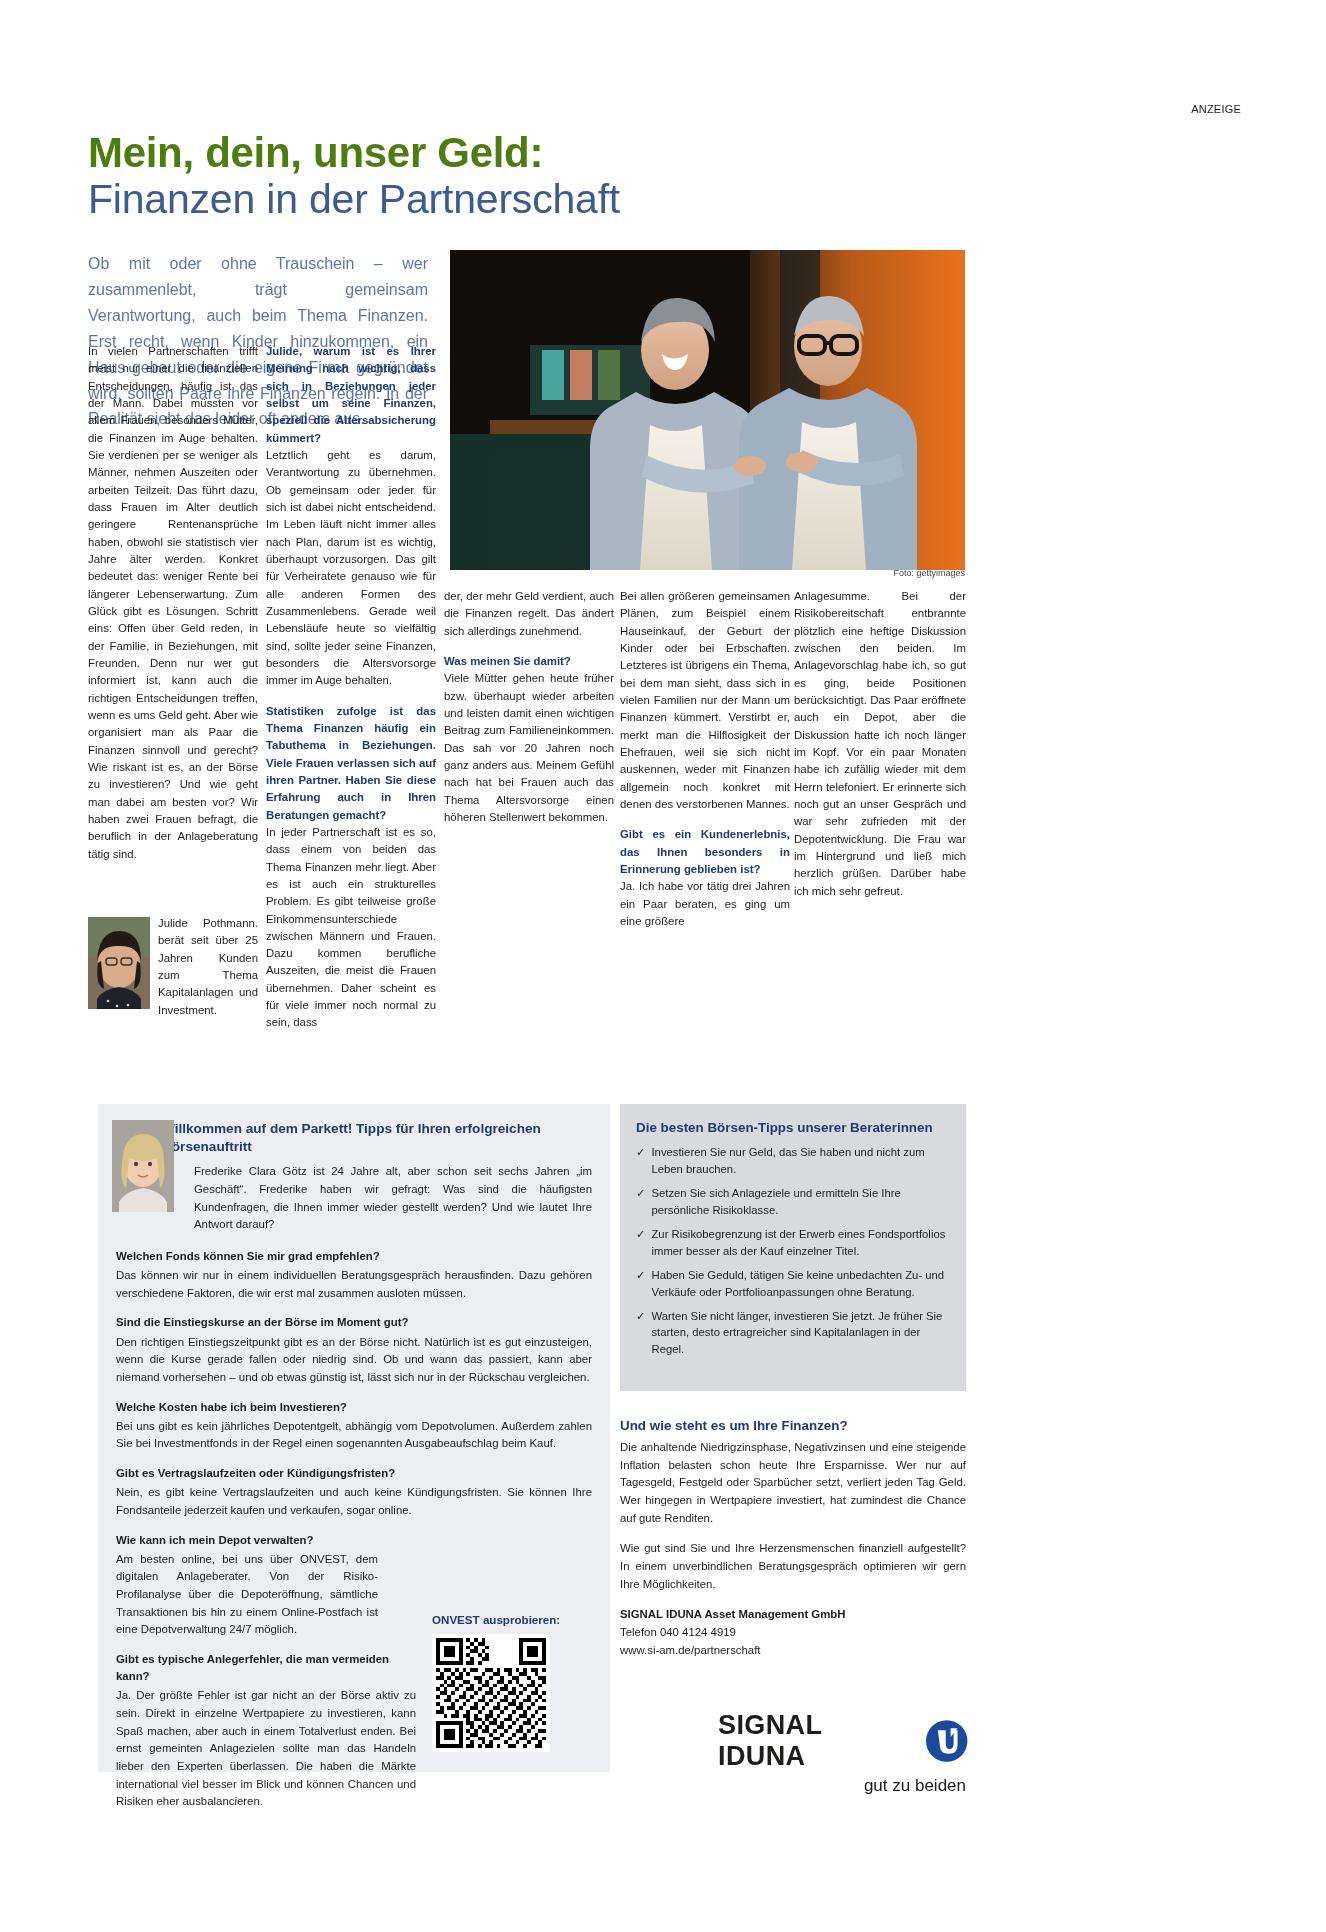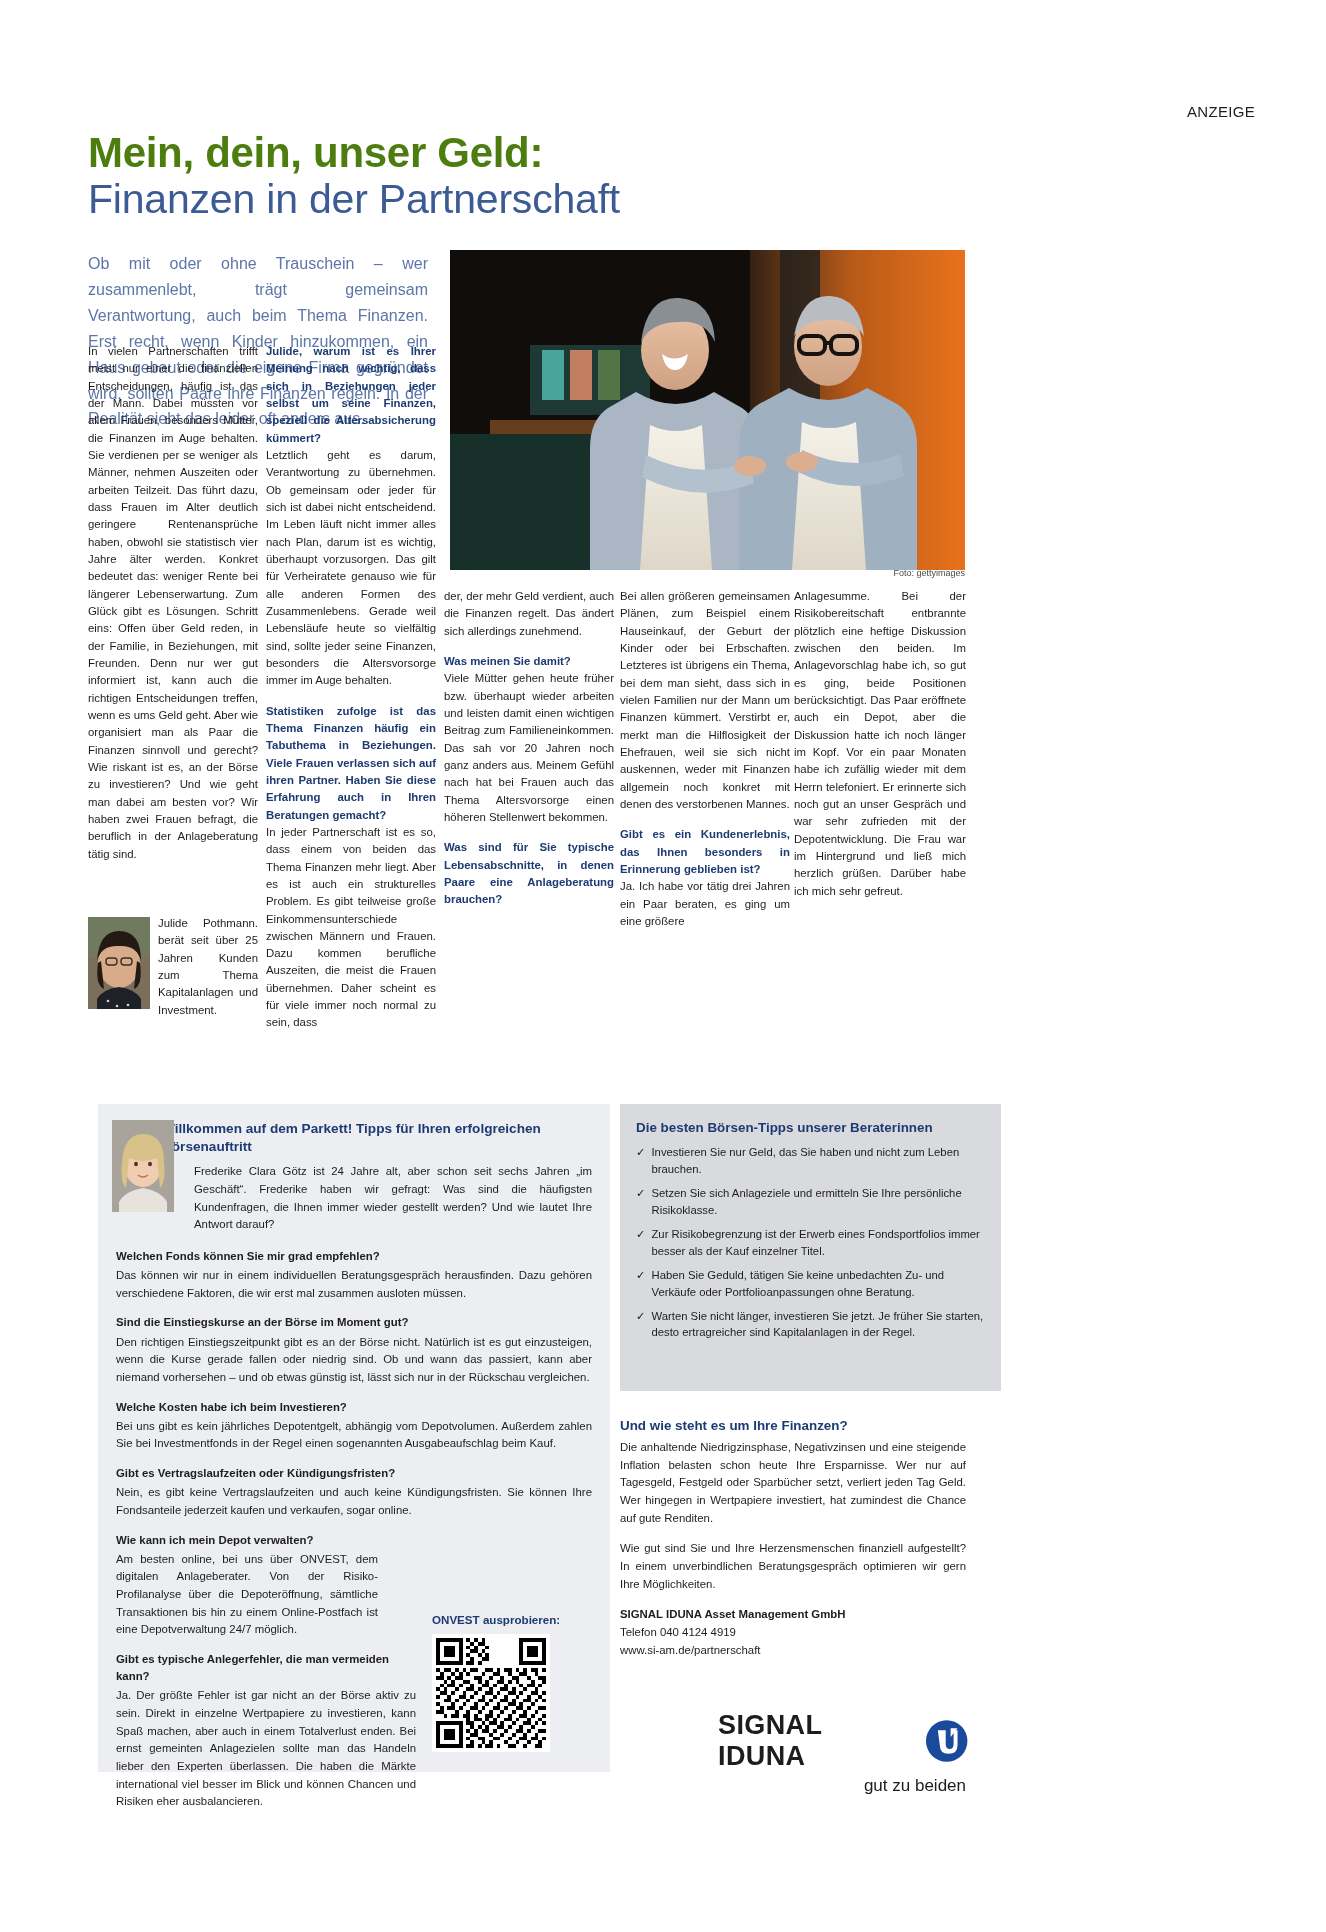--- a/index.html
+++ b/index.html
@@ -6,22 +6,22 @@
   html, body {
     width: 1326px; height: 1932px;
     background: #ffffff;
     font-family: "Liberation Sans", sans-serif;
     color: #1d1d1b;
   }
   .page { position: relative; width: 1326px; height: 1932px; padding: 0; }
 
   
   .anzeige {
-    position: absolute; top: 103px; right: 71px;
-    font-size: 15px; letter-spacing: .02em; color: #1d1d1b;
+    position: absolute; top: 103px; right: 85px;
+    font-size: 11px; letter-spacing: .02em; color: #1d1d1b;
   }
 
   
   .headline-wrap { position: absolute; top: 130px; left: 88px; width: 900px; }
   .headline-1 {
     font-size: 42px; font-weight: bold; color: #4d7c0f;
     letter-spacing: -0.3px; line-height: 1.08;
   }
   .headline-2 {
     font-size: 41px; font-weight: normal; color: #3c5a93;
@@ -95,21 +95,21 @@
     position: absolute; right: 18px; bottom: 20px; width: 160px; text-align: left;
   }
   .onvest-label {
     font-size: 11.6px; font-weight: bold; color: #1d3a72; margin-bottom: 8px;
   }
   .qr { width: 118px; height: 118px; background: #fff; padding: 4px; }
   .qr svg { display: block; width: 100%; height: 100%; }
 
   
   .tips-box {
-    position: absolute; top: 1104px; left: 620px; width: 381px; height: 287px;
+    position: absolute; top: 1104px; left: 620px; width: 346px; height: 287px;
     background: #d9dade;
   }
   .tips-inner { padding: 16px 16px 16px 16px; }
   .tips-head {
     font-size: 13.4px; font-weight: bold; color: #1d3a72; margin-bottom: 9px;
   }
   .tip { display: flex; gap: 6px; margin-bottom: 7px; font-size: 11.3px; line-height: 1.5; }
   .tick { color: #1d1d1b; flex: 0 0 auto; }
 
   
@@ -203,21 +203,20 @@
     <p class="q">Statistiken zufolge ist das Thema Finanzen häufig ein Tabuthema in Beziehungen. Viele Frauen verlassen sich auf ihren Partner. Haben Sie diese Erfahrung auch in Ihren Beratungen gemacht?</p>
     <p>In jeder Partnerschaft ist es so, dass einem von beiden das Thema Finanzen mehr liegt. Aber es ist auch ein strukturelles Problem. Es gibt teilweise große Einkommensunterschiede zwischen Männern und Frauen. Dazu kommen berufliche Auszeiten, die meist die Frauen übernehmen. Daher scheint es für viele immer noch normal zu sein, dass</p>
   </div>
 
   <div class="col c3">
     <p>der, der mehr Geld verdient, auch die Finanzen regelt. Das ändert sich allerdings zunehmend.</p>
     <div class="blockgap"></div>
     <p class="q">Was meinen Sie damit?</p>
     <p>Viele Mütter gehen heute früher bzw. überhaupt wieder arbeiten und leisten damit einen wichtigen Beitrag zum Familieneinkommen. Das sah vor 20 Jahren noch ganz anders aus. Meinem Gefühl nach hat bei Frauen auch das Thema Altersvorsorge einen höheren Stellenwert bekommen.</p>
     <div class="blockgap"></div>
-    <p class="q">Was sind für Sie typische Lebensabschnitte, in denen Paare eine Anlageberatung brauchen?</p>
   </div>
 
   <div class="col c4">
     <p>Bei allen größeren gemeinsamen Plänen, zum Beispiel einem Hauseinkauf, der Geburt der Kinder oder bei Erbschaften. Letzteres ist übrigens ein Thema, bei dem man sieht, dass sich in vielen Familien nur der Mann um Finanzen kümmert. Verstirbt er, merkt man die Hilflosigkeit der Ehefrauen, weil sie sich nicht auskennen, weder mit Finanzen allgemein noch konkret mit denen des verstorbenen Mannes.</p>
     <div class="blockgap"></div>
     <p class="q">Gibt es ein Kundenerlebnis, das Ihnen besonders in Erinnerung geblieben ist?</p>
     <p>Ja. Ich habe vor tätig drei Jahren ein Paar beraten, es ging um eine größere</p>
   </div>
 
   <div class="col c5">

